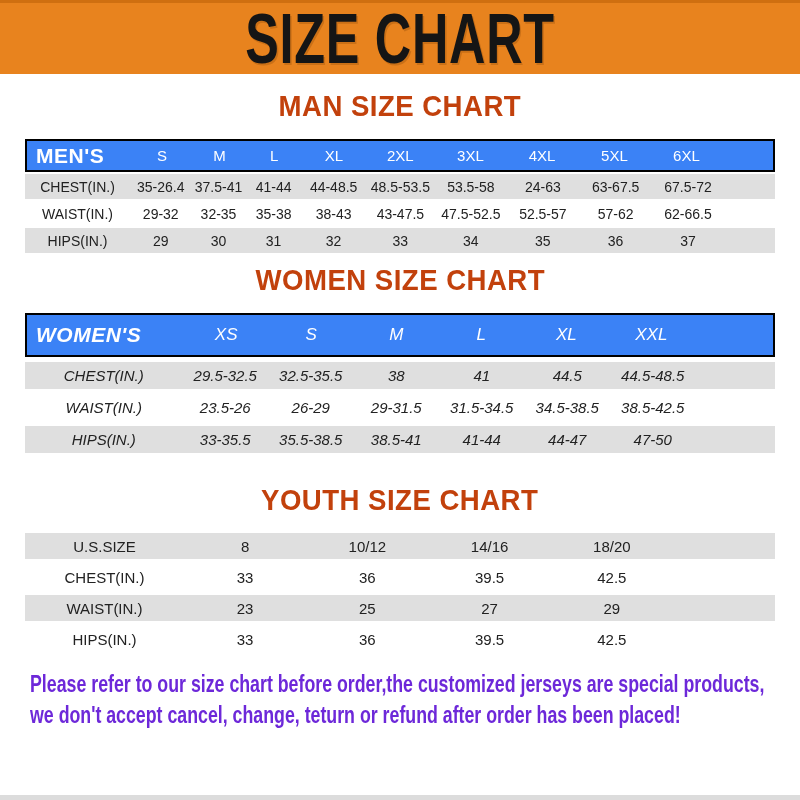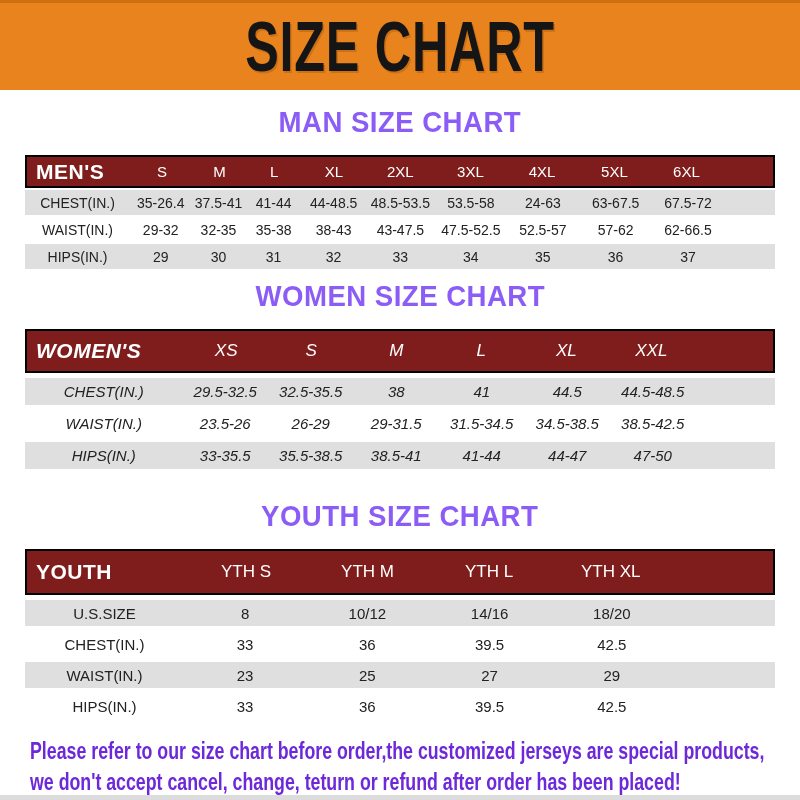--- a/index.html
+++ b/index.html
@@ -6,21 +6,21 @@
     margin: 0; padding: 0;
     width: 800px; height: 800px;
     background: #ffffff;
     font-family: "Liberation Sans", sans-serif;
     overflow: hidden;
     position: relative;
   }
 
   
   .banner {
-    height: 90px;
+    height: 74px;
     background: #E8831E;
     border-top: 3px solid #CF6F10;
     display: flex; align-items: center; justify-content: center;
     box-sizing: border-box;
   }
   .banner h1 {
     margin: 0;
     font-size: 70px;
     font-weight: bold;
     color: #151515;
@@ -30,42 +30,42 @@
     text-shadow: 2px 2px 0 rgba(110, 55, 0, 0.25);
     white-space: nowrap;
   }
 
   
   .section-heading {
     margin: 0;
     text-align: center;
     font-size: 30px;
     font-weight: bold;
-    color: #8b5cf6;
+    color: #c2410c;
     line-height: 30px;
   }
   .section-heading .ht {
     display: inline-block;
     transform: scaleX(0.92);
     letter-spacing: 0.5px;
     white-space: nowrap;
   }
   #men-heading   { margin-top: 17px; }
   #women-heading { margin-top: 12px; }
   #youth-heading { margin-top: 32px; }
 
   
   .tbl { margin: 18px 25px 0 25px; }
   .trow {
     display: grid;
     align-items: center;
     width: 100%;
   }
   .thead {
-    background: #7f1d1d;
+    background: #3b82f6;
     border: 2px solid #000000;
     box-sizing: border-box;
     color: #ffffff;
   }
   .gray  { background: #DFDFDF; }
   .white { background: #ffffff; }
 
   .hlabel {
     font-weight: bold;
     font-size: 21px;
@@ -234,27 +234,20 @@
         <span class="val">47-50</span>
       </div>
     </div>
 </section>
 
 <section>
   <h2 id="youth-heading" class="section-heading">
     <span class="ht">YOUTH SIZE CHART</span>
   </h2>
   <div class="tbl youth">
-      <div class="trow thead">
-        <span class="hlabel">YOUTH</span>
-        <span class="hcol">YTH S</span>
-        <span class="hcol">YTH M</span>
-        <span class="hcol">YTH L</span>
-        <span class="hcol">YTH XL</span>
-      </div>
       <div class="trow gray">
         <span class="rlabel">U.S.SIZE</span>
         <span class="val">8</span>
         <span class="val">10/12</span>
         <span class="val">14/16</span>
         <span class="val">18/20</span>
       </div>
       <div class="trow white">
         <span class="rlabel">CHEST(IN.)</span>
         <span class="val">33</span>

